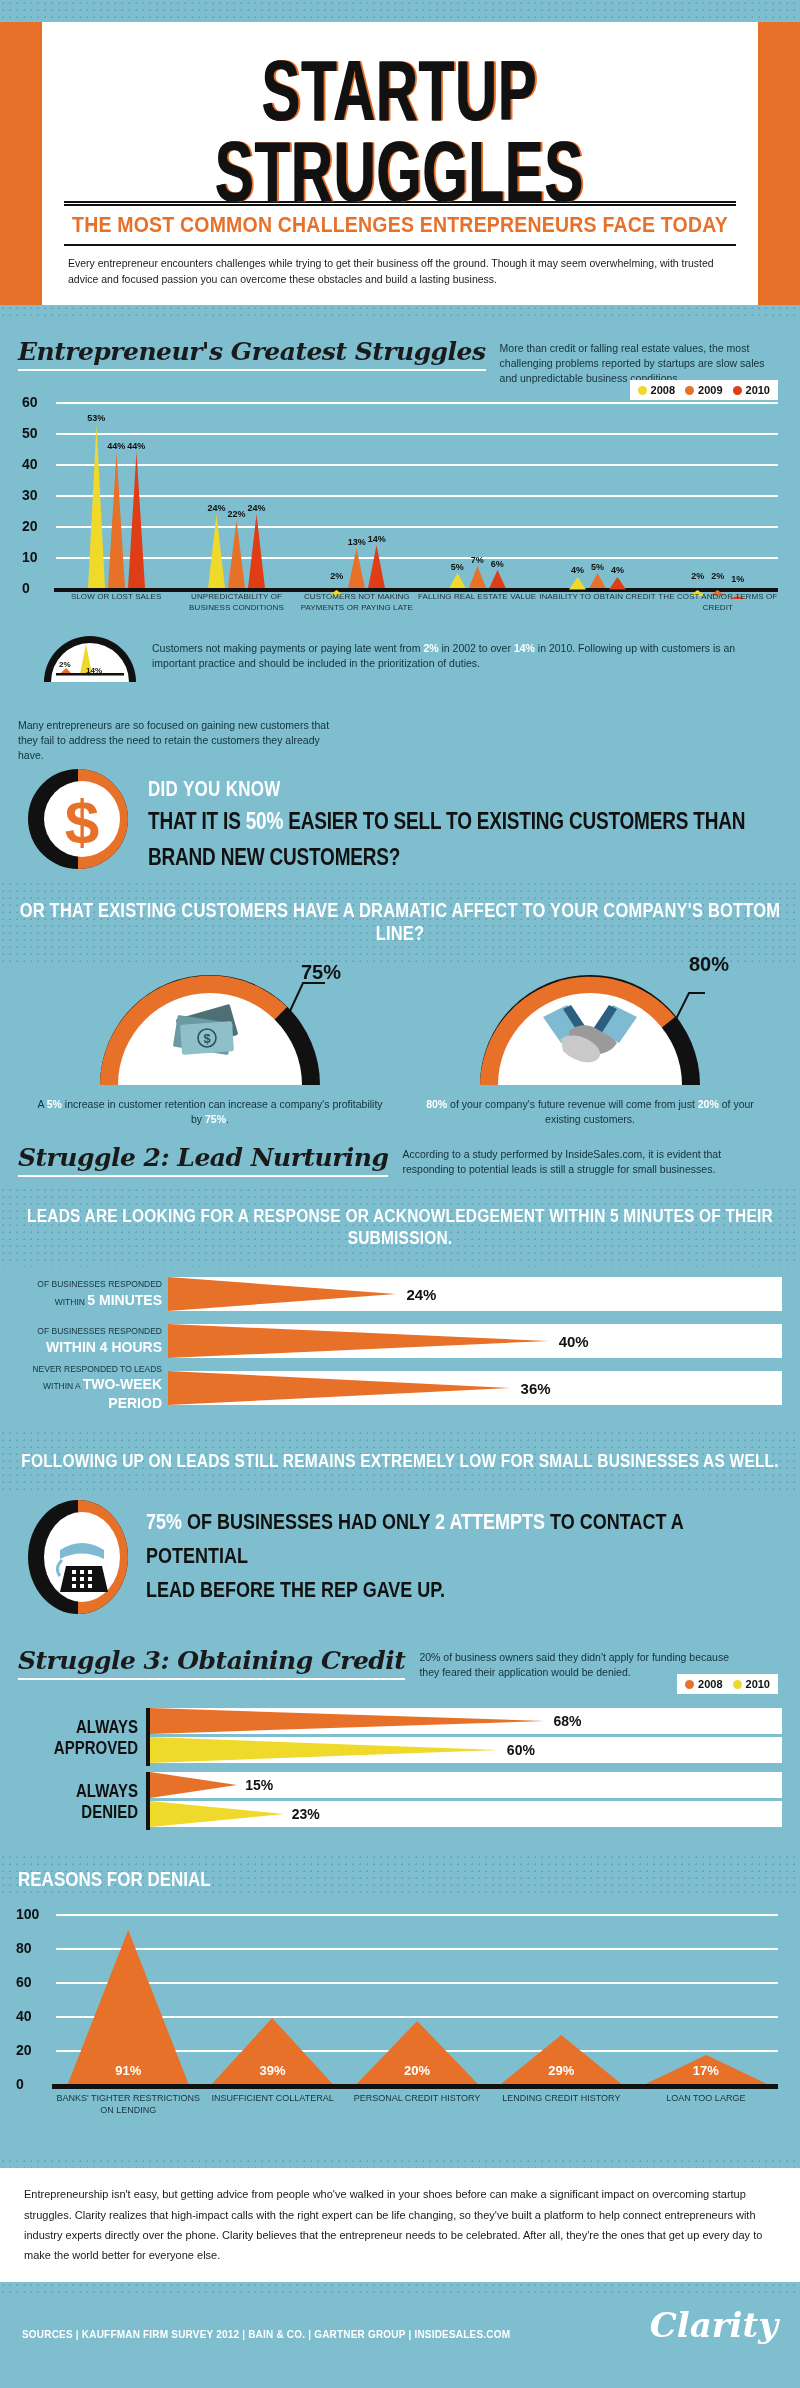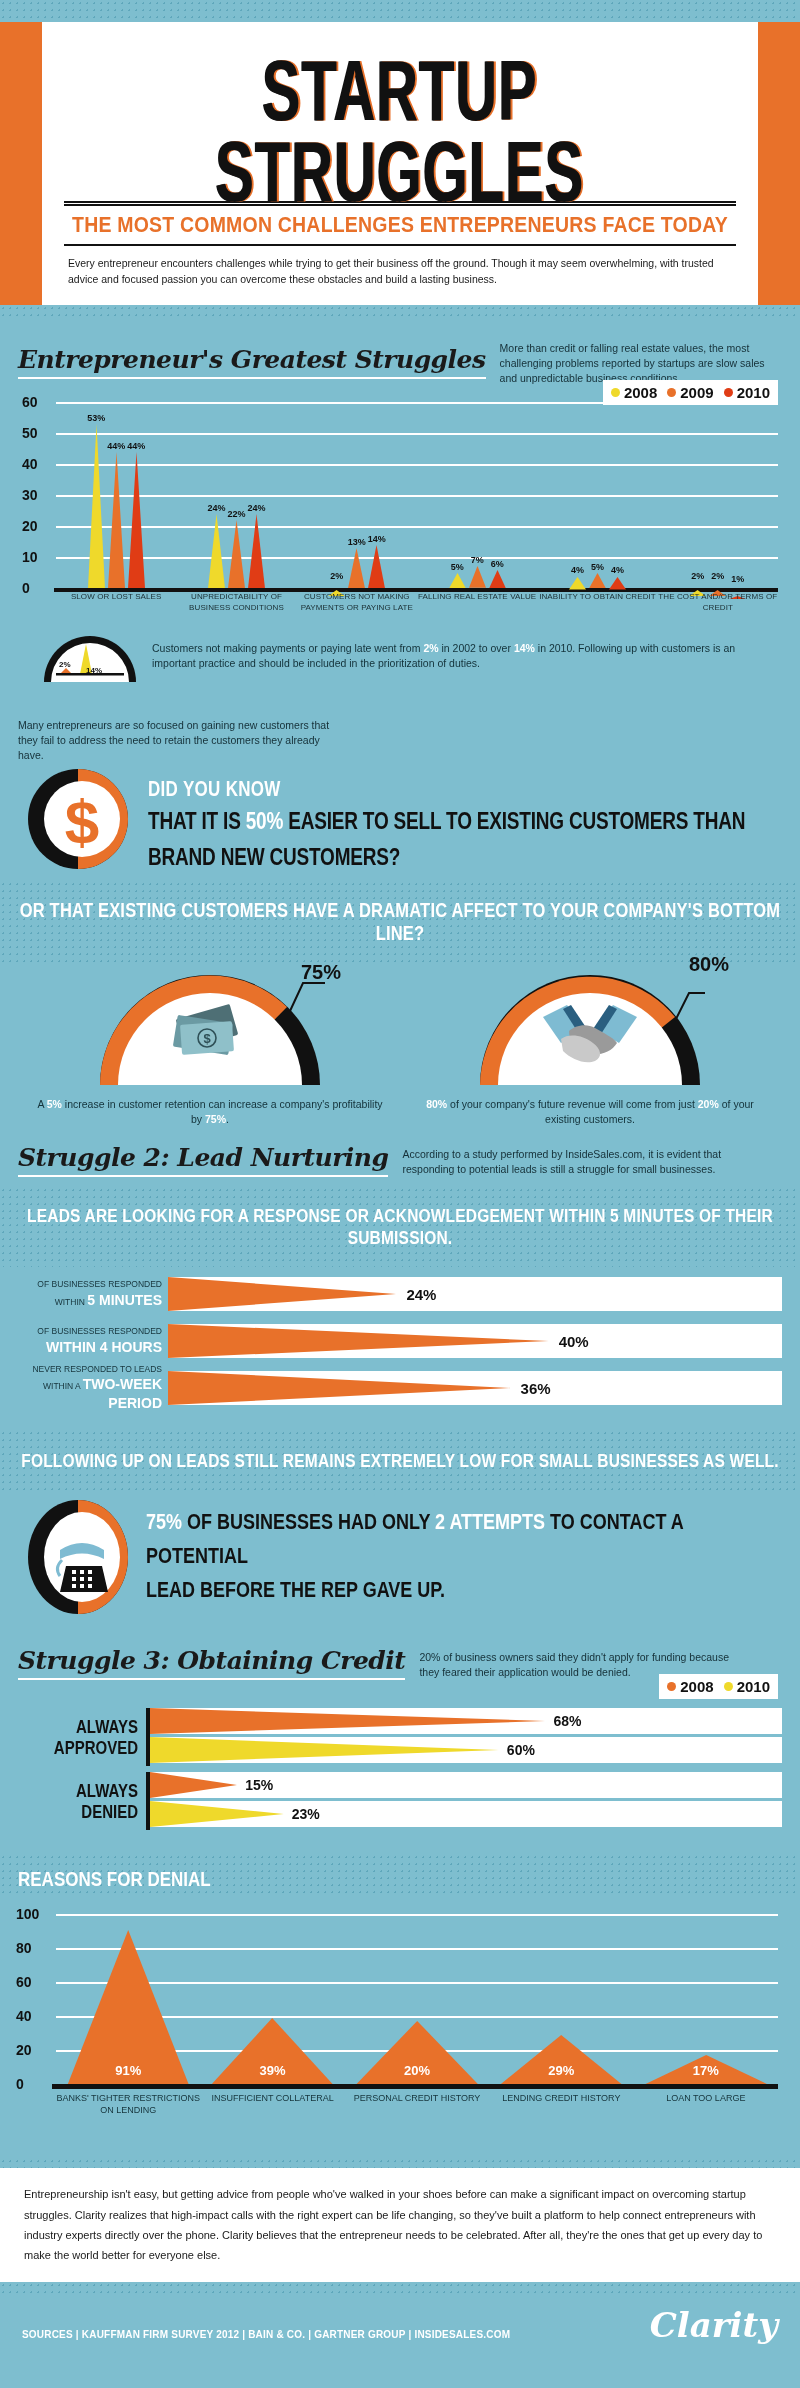--- a/index.html
+++ b/index.html
@@ -74,31 +74,31 @@
     font-style: italic;
     font-weight: bold;
     font-size: 25px;
     color: #1a1a1a;
     letter-spacing: -0.5px;
     display: inline-block;
     border-bottom: 2px solid #ffffff;
     padding-bottom: 3px;
     white-space: nowrap;
   }
-  .head-row { display: flex; align-items: center; gap: 14px; padding-top: 16px; }
+  .head-row { display: flex; align-items: flex-start; gap: 14px; padding-top: 16px; }
   .head-desc { font-size: 10.5px; line-height: 1.42; color: #153038; padding-top: 4px; max-width: 330px; }
 
   
   .chart1 { position: relative; height: 230px; margin: 8px 0 0 0; }
   .legend {
     position: absolute; right: 4px; top: -14px;
     background: #fff; padding: 4px 8px;
     display: flex; gap: 10px; align-items: center;
   }
-  .legend-item { display: flex; align-items: center; gap: 4px; font-size: 15px; font-weight: bold; color: #111; }
+  .legend-item { display: flex; align-items: center; gap: 4px; font-size: 11px; font-weight: bold; color: #111; }
   .dot { width: 9px; height: 9px; border-radius: 50%; display: inline-block; }
   .plot1 { position: absolute; left: 38px; right: 4px; top: 8px; bottom: 36px; }
   .grid-line { position: absolute; left: 0; right: 0; height: 2px; background: #fff; }
   .axis-label { position: absolute; left: -34px; font-size: 14px; font-weight: bold; color: #111; transform: translateY(-8px); }
   .spike-group { position: absolute; bottom: 0; display: flex; align-items: flex-end; justify-content: center; gap: 3px; }
   .spike { position: relative; width: 17px; }
   .spike .tri { width: 100%; height: 100%; }
   .spike .val {
     position: absolute; bottom: 100%; left: 50%; transform: translateX(-50%);
     font-size: 9px; font-weight: bold; color: #111; white-space: nowrap; margin-bottom: 1px;

